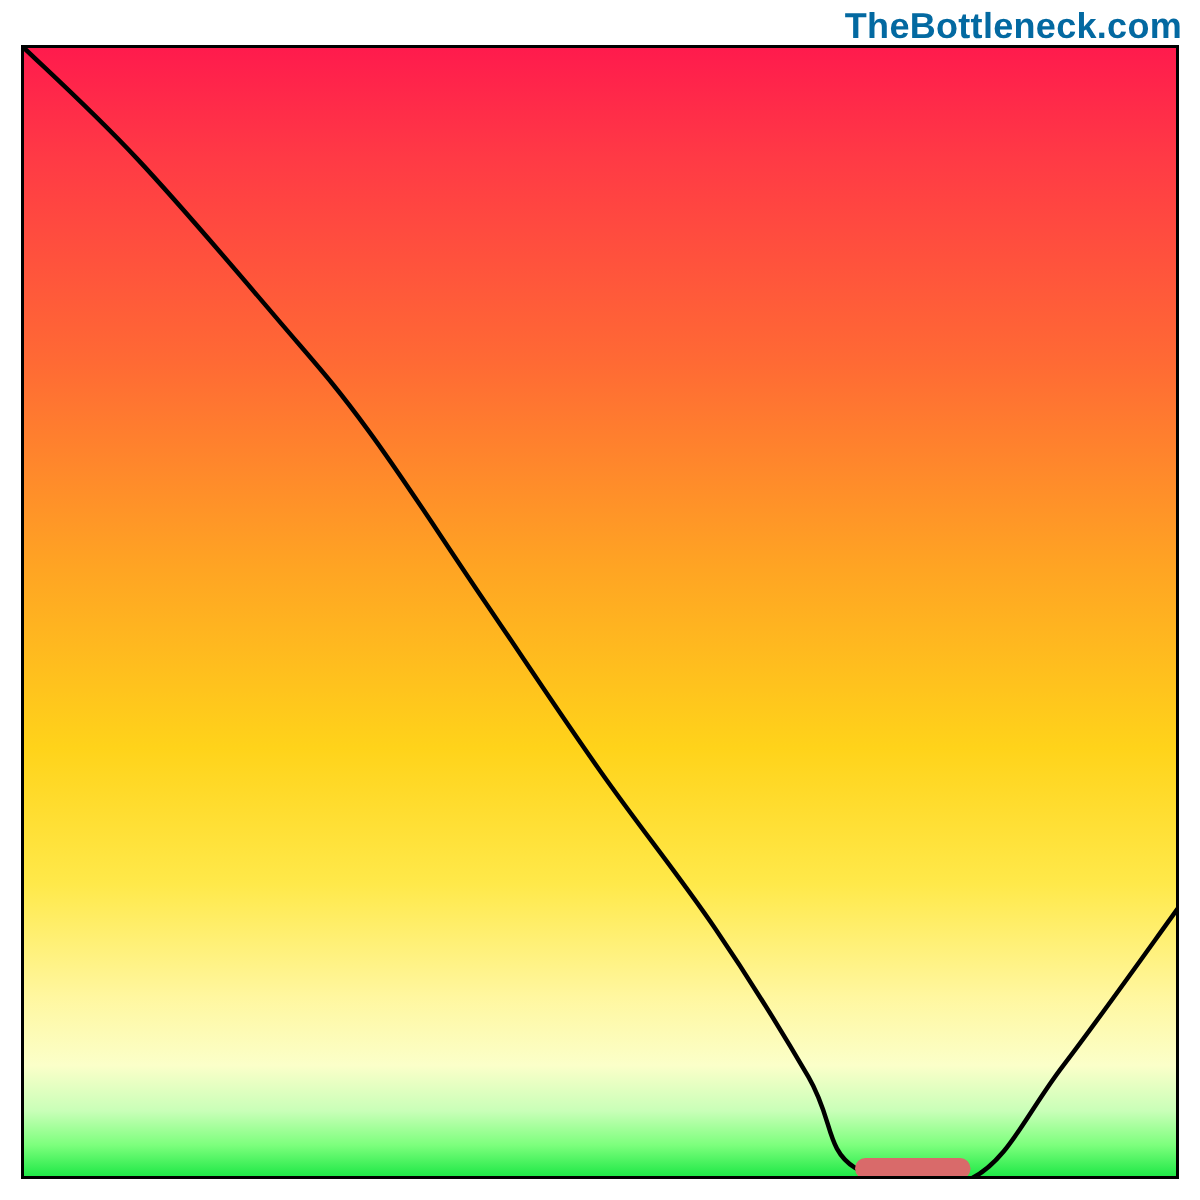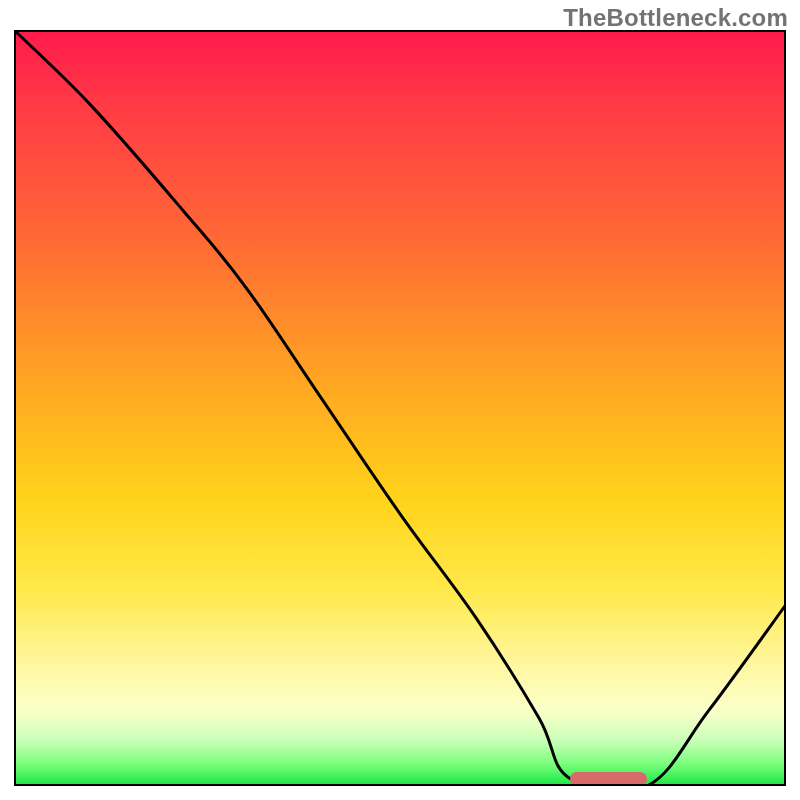--- a/index.html
+++ b/index.html
@@ -14,21 +14,21 @@
     position: relative;
     width: 800px;
     height: 800px;
   }
   .watermark {
     position: absolute;
     top: 4px;
     right: 12px;
     font-size: 24px;
     font-weight: 600;
-    color: #737373;
+    color: #0369a1;
     letter-spacing: 0.2px;
   }
   .plot {
     position: absolute;
     top: 30px;
     left: 14px;
     width: 772px;
     height: 756px;
   }
   .gradient-bg {

